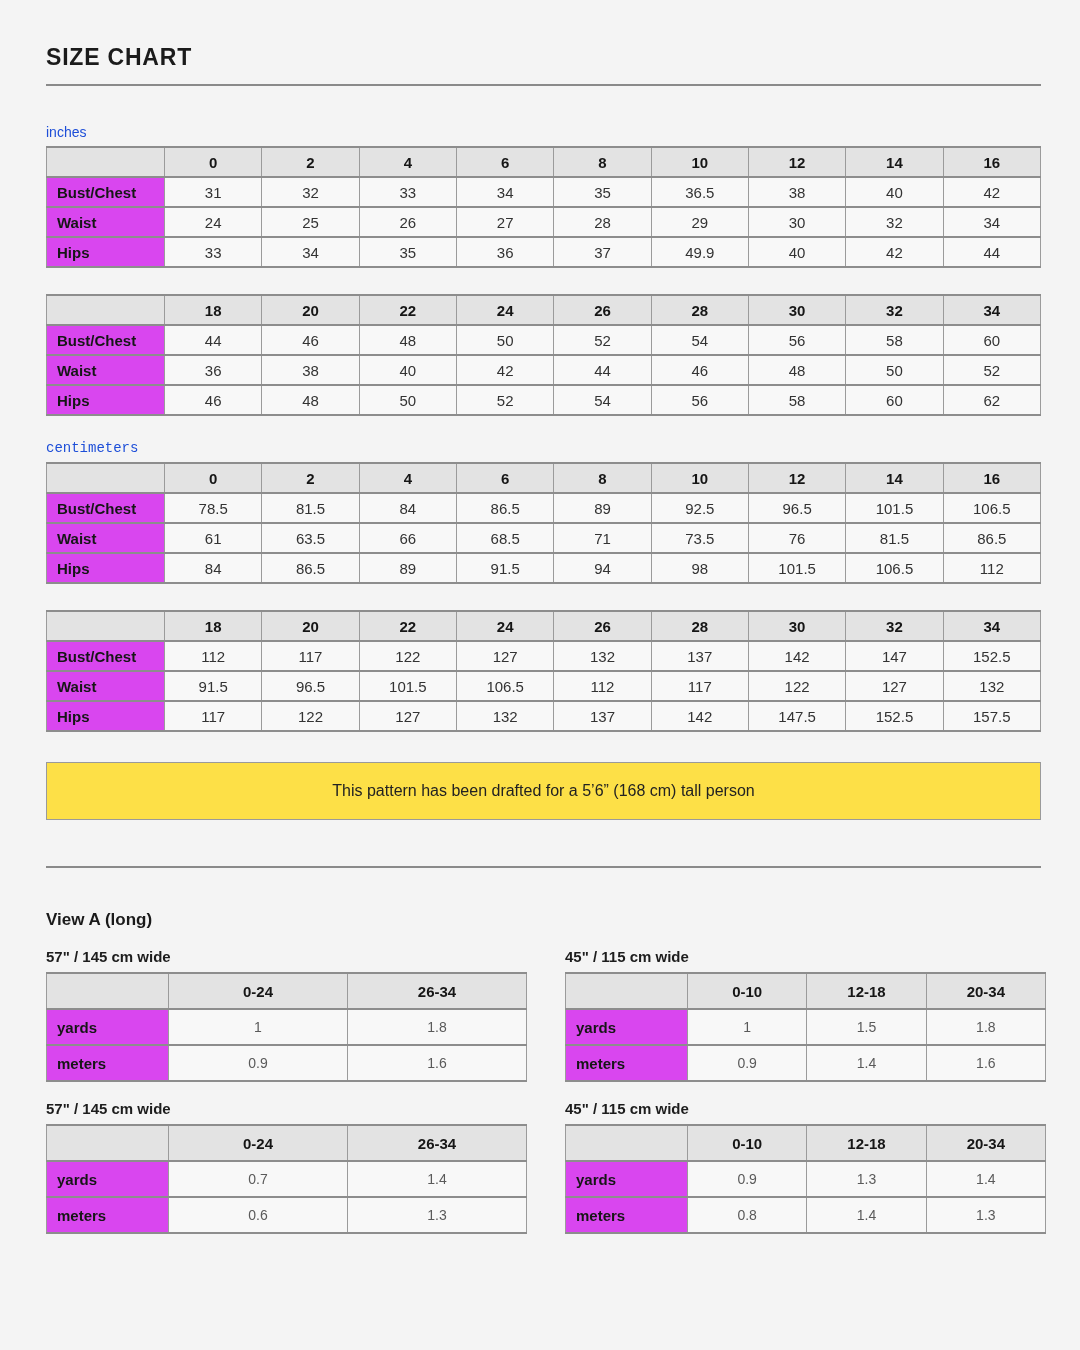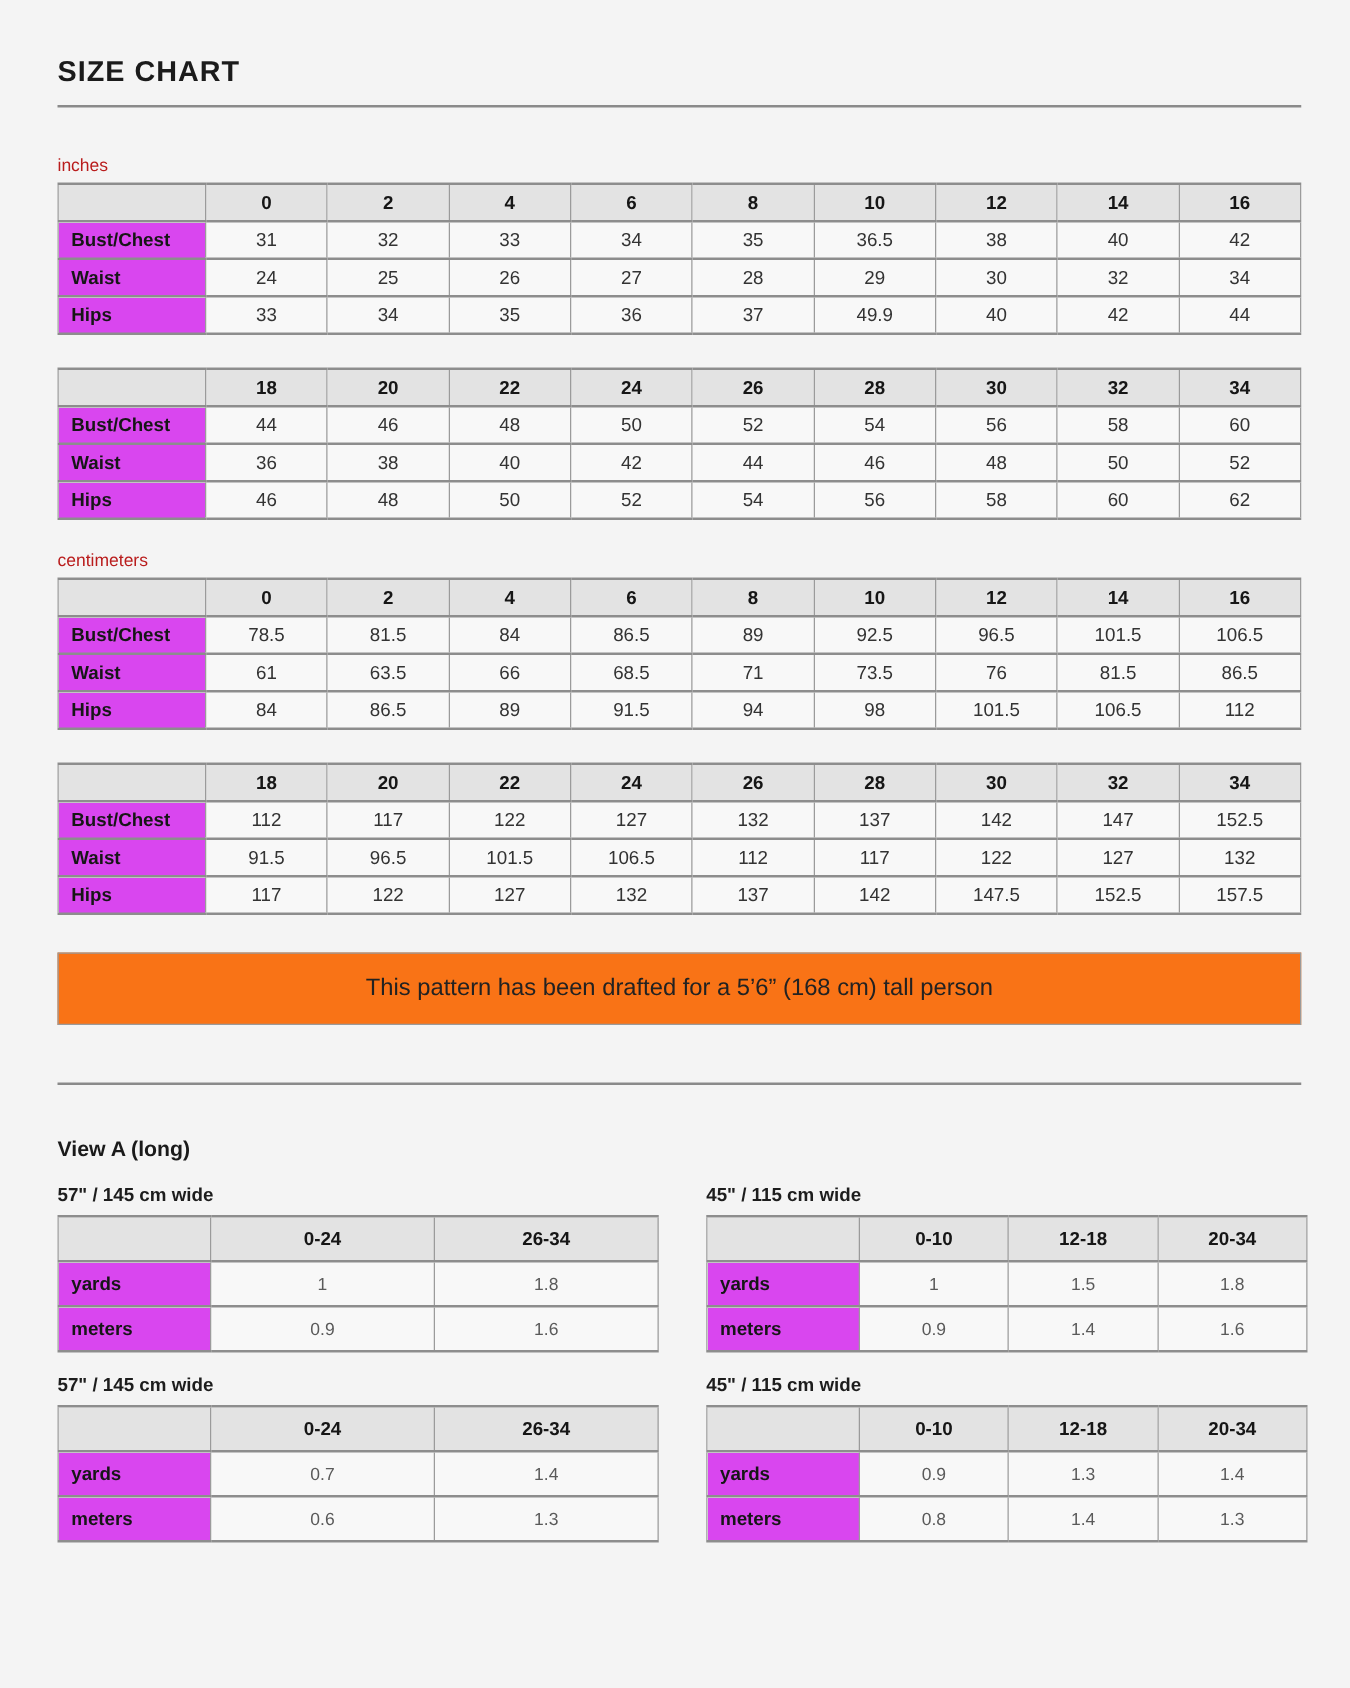--- a/index.html
+++ b/index.html
@@ -22,24 +22,24 @@
   }
   hr.rule {
     border: none;
     border-top: 2px solid #8a8a8a;
     margin: 13px 0 0 0;
     width: 995px;
   }
 
   .unit-label {
     font-size: 14px;
-    color: #b91c1c;
+    color: #1d4ed8;
     margin: 38px 0 6px 0;
   }
-  .unit-label.second { margin-top: 24px; }
+  .unit-label.second { margin-top: 24px; font-family: Liberation Mono, monospace; }
 
   table.data-table {
     border-collapse: collapse;
     table-layout: fixed;
     background: #f8f8f8;
   }
   table.data-table th, table.data-table td {
     border: 1px solid #9b9b9b;
     border-top: 2px solid #8d8d8d;
     border-bottom: 2px solid #8d8d8d;
@@ -66,25 +66,25 @@
   table.size-table { width: 995px; }
   table.size-table tr { height: 30px; }
   table.size-table .label-col { width: 117px; }
   table.size-table.stack { margin-top: 26px; }
 
   .note-box {
     margin-top: 30px;
     width: 993px;
     height: 56px;
     border: 1px solid #9a9a9a;
-    background: #f97316;
+    background: #fde047;
     display: flex;
     align-items: center;
     justify-content: center;
-    font-size: 19px;
+    font-size: 16px;
     color: #222222;
   }
 
   .fabric-section { margin-top: 46px; }
   h2.view-title {
     margin: 42px 0 0 0;
     font-size: 17px;
     font-weight: 700;
     color: #1a1a1a;
   }

